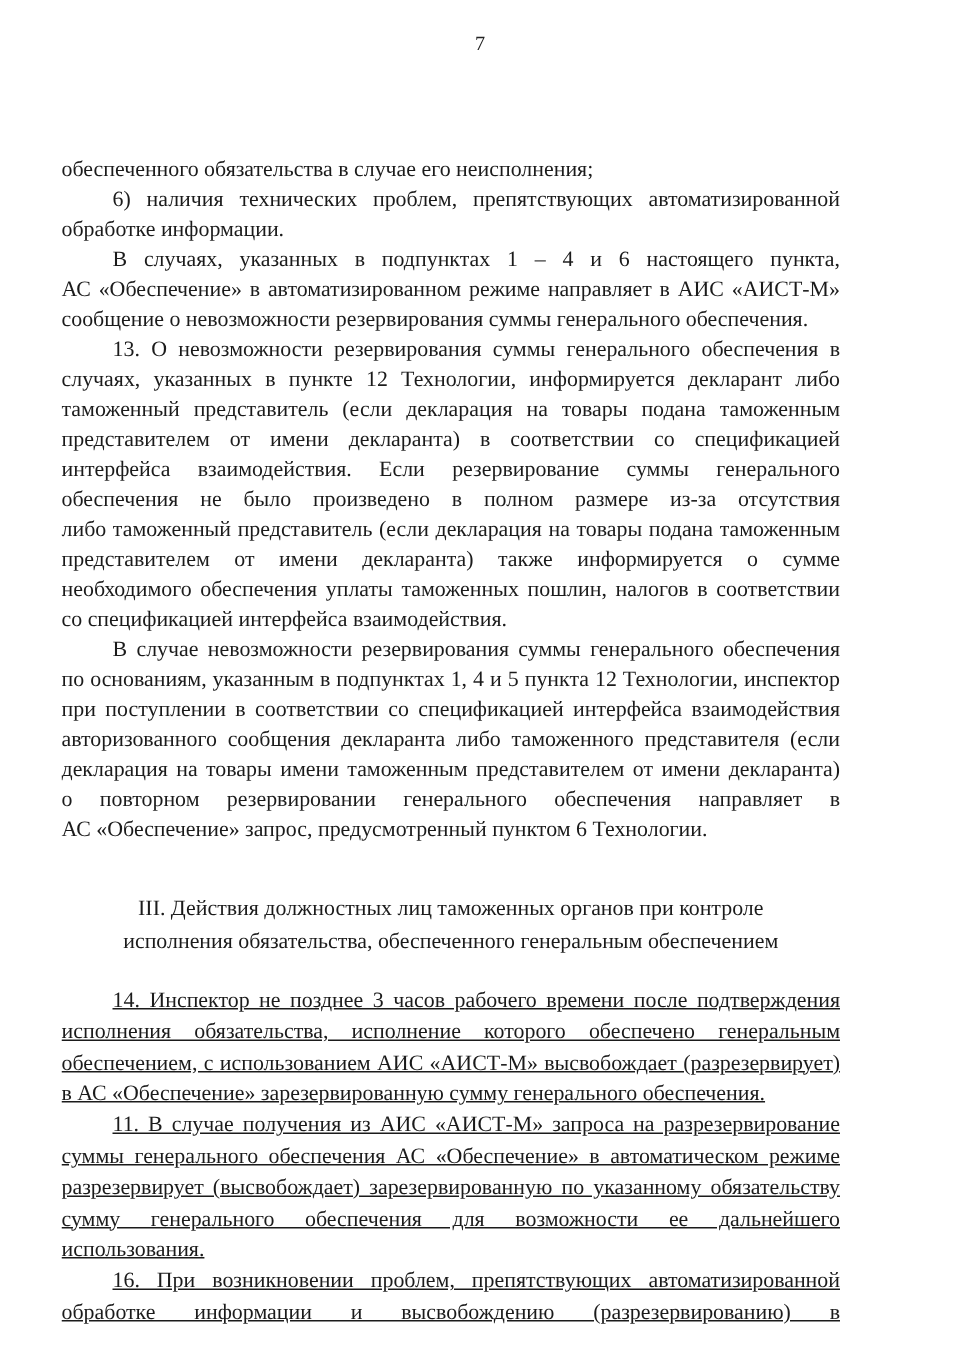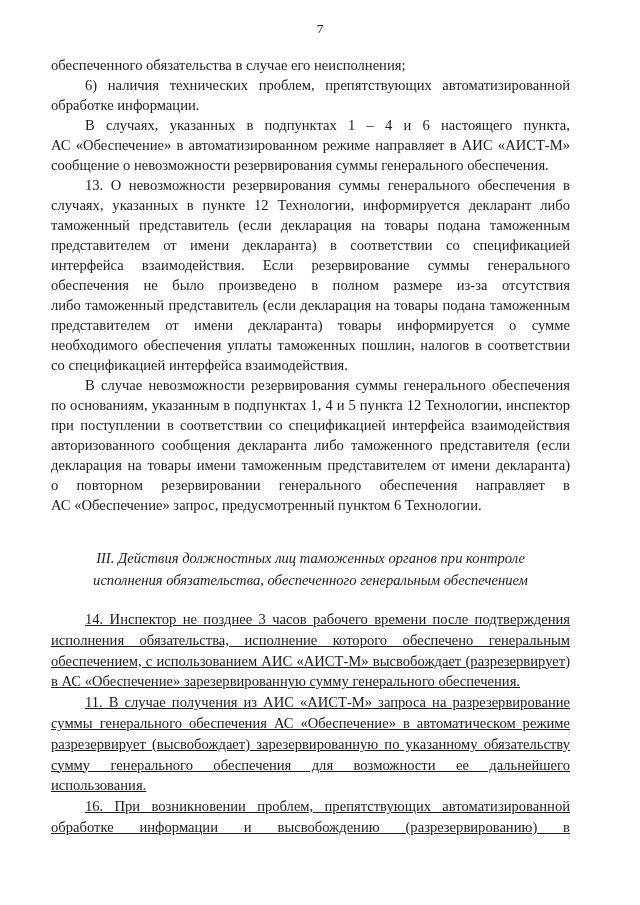--- a/index.html
+++ b/index.html
@@ -20,27 +20,28 @@
     position: absolute;
     top: 21px;
     left: 0;
     width: 640px;
     text-align: center;
     font-size: 13.5px;
     color: #222222;
   }
   .text-block {
     position: absolute;
-    left: 51px;
+    left: 41px;
     width: 519px;
+    margin-top: 48px;
   }
   .block-top    { top: 55px; }
   .block-top .ln    { height: 20px;   line-height: 20px; }
   .block-heading { top: 547px; }
-  .block-heading .ln { height: 22px;  line-height: 22px; font-style: italic; }
+  .block-heading .ln { height: 22px;  line-height: 22px; }
   .block-bottom { top: 609px; }
   .block-bottom .ln { height: 20.8px; line-height: 20.8px; text-decoration: underline; }
   .ln {
     font-size: 14.6px;
     overflow: hidden;
     text-align: justify;
     text-align-last: justify;
     white-space: nowrap;
   }
   .ln.left {
@@ -68,21 +69,21 @@
       <div class="ln ind">В случаях, указанных в подпунктах 1 – 4 и 6 настоящего пункта,</div>
       <div class="ln">АС «Обеспечение» в автоматизированном режиме направляет в АИС «АИСТ-М»</div>
       <div class="ln left">сообщение о невозможности резервирования суммы генерального обеспечения.</div>
       <div class="ln ind">13. О невозможности резервирования суммы генерального обеспечения в</div>
       <div class="ln">случаях, указанных в пункте 12 Технологии, информируется декларант либо</div>
       <div class="ln">таможенный представитель (если декларация на товары подана таможенным</div>
       <div class="ln">представителем от имени декларанта) в соответствии со спецификацией</div>
       <div class="ln">интерфейса взаимодействия. Если резервирование суммы генерального</div>
       <div class="ln">обеспечения не было произведено в полном размере из-за отсутствия</div>
       <div class="ln">либо таможенный представитель (если декларация на товары подана таможенным</div>
-      <div class="ln">представителем от имени декларанта) товары информируется о сумме</div>
+      <div class="ln">представителем от имени декларанта) также информируется о сумме</div>
       <div class="ln">необходимого обеспечения уплаты таможенных пошлин, налогов в соответствии</div>
       <div class="ln left">со спецификацией интерфейса взаимодействия.</div>
       <div class="ln ind">В случае невозможности резервирования суммы генерального обеспечения</div>
       <div class="ln">по основаниям, указанным в подпунктах 1, 4 и 5 пункта 12 Технологии, инспектор</div>
       <div class="ln">при поступлении в соответствии со спецификацией интерфейса взаимодействия</div>
       <div class="ln">авторизованного сообщения декларанта либо таможенного представителя (если</div>
       <div class="ln">декларация на товары имени таможенным представителем от имени декларанта)</div>
       <div class="ln">о повторном резервировании генерального обеспечения направляет в</div>
       <div class="ln left">АС «Обеспечение» запрос, предусмотренный пунктом 6 Технологии.</div>
     </div>

